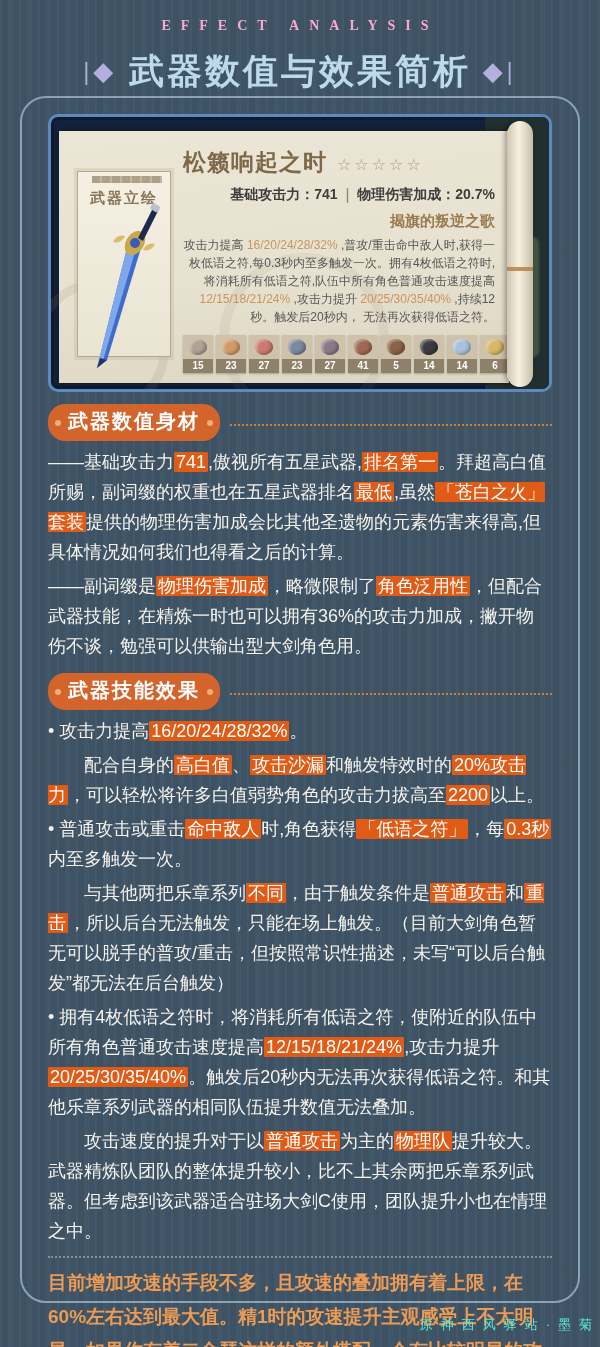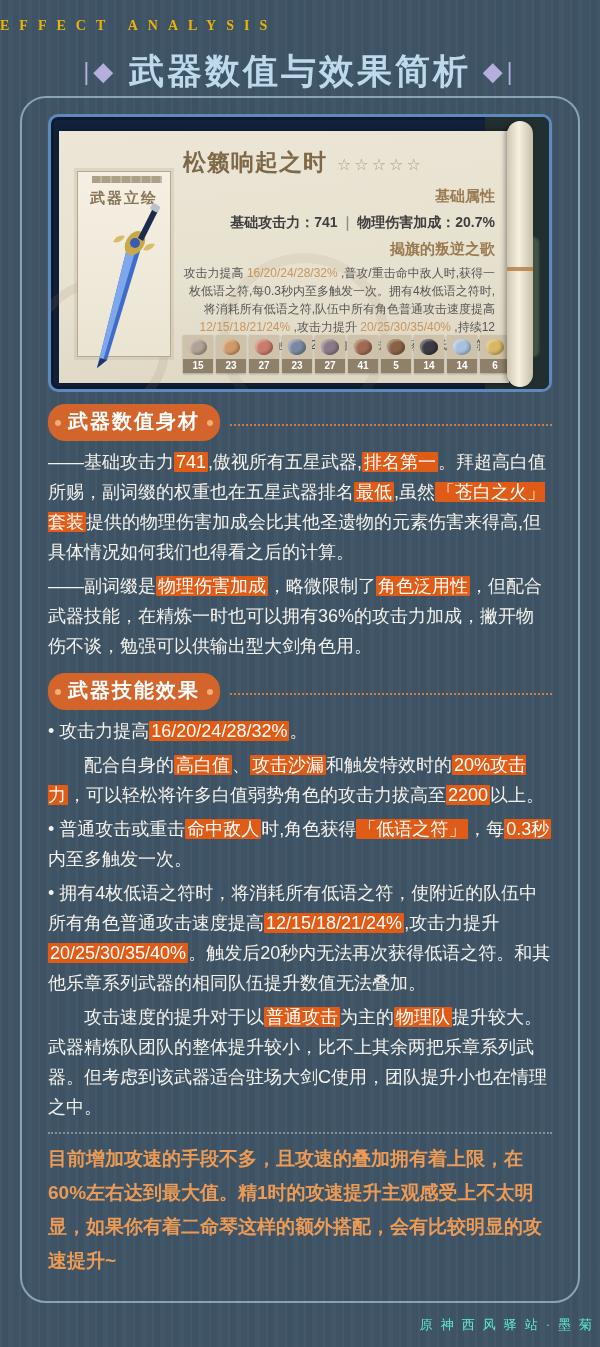--- a/index.html
+++ b/index.html
@@ -7,22 +7,22 @@
     width:600px;height:1347px;position:relative;overflow:hidden;
     background-color:#3f5466;
     background-image:repeating-linear-gradient(90deg,
       rgba(255,255,255,0.025) 0 2px, rgba(10,20,30,0.04) 2px 8px,
       rgba(255,255,255,0.015) 8px 13px, rgba(10,20,30,0.02) 13px 19px);
     font-family:"Liberation Sans","DejaVu Sans",sans-serif;
     color:#f4f2ec;
   }
   
   .eyebrow{
-    padding-top:18px;font-family:"Liberation Serif","DejaVu Serif",serif;
-    font-size:14px;font-weight:bold;letter-spacing:10px;color:#eab308;
+    padding-top:18px;text-align:center;font-family:"Liberation Serif","DejaVu Serif",serif;
+    font-size:14px;font-weight:bold;letter-spacing:10px;color:#f9a8d4;
   }
   .main-title{
     margin-top:14px;text-align:center;font-family:"Liberation Serif","DejaVu Serif",serif;
     font-size:35px;font-weight:bold;color:#bdd9ec;letter-spacing:3px;
   }
   .main-title .decor{color:#b4afdd;font-size:26px;vertical-align:3px;letter-spacing:4px;}
   
   .content-box{
     position:absolute;left:20px;right:20px;top:96px;bottom:44px;
     border:2px solid rgba(168,198,216,0.7);border-radius:26px;
@@ -154,21 +154,20 @@
             <rect x="68" y="8" width="9" height="7" rx="2" fill="#b9c2cc" transform="rotate(30 72 11)"></rect>
           </svg>
         </div>
       </div>
 
       <div class="weapon-info">
         <div class="weapon-title-row">
           <span class="weapon-name">松籁响起之时</span>
           <span class="stars">☆☆☆☆☆</span>
         </div>
-        <div class="attr-heading">基础属性</div>
         <div class="stat-line">
           <span>基础攻击力：</span><span>741</span><span class="sep-bar">｜</span><span>物理伤害加成：</span><span>20.7%</span>
         </div>
         <div class="passive-heading">揭旗的叛逆之歌</div>
         <div class="passive-desc"><span>攻击力提高 </span><span class="num">16/20/24/28/32%</span><span> ,普攻/重击命中敌人时,获得一枚低语之符,每0.3秒内至多触发一次。拥有4枚低语之符时,将消耗所有低语之符,队伍中所有角色普通攻击速度提高 </span><span class="num">12/15/18/21/24%</span><span> ,攻击力提升 </span><span class="num">20/25/30/35/40%</span><span> ,持续12秒。触发后20秒内， 无法再次获得低语之符。</span></div>
       </div>
 
       <div class="materials">
           <div class="tile">
             <div class="tile-icon">
@@ -248,20 +247,21 @@
     </div>
 
   <div class="section-row">
     <span class="badge">武器技能效果</span>
     <span class="dotline"></span>
   </div>
   <div class="paras">
       <p class="para"><span>• 攻击力提高</span><span class="hl">16/20/24/28/32%</span><span>。</span></p>
       <p class="para indent"><span>配合自身的</span><span class="hl">高白值</span><span>、</span><span class="hl">攻击沙漏</span><span>和触发特效时的</span><span class="hl">20%攻击力</span><span>，可以轻松将许多白值弱势角色的攻击力拔高至</span><span class="hl">2200</span><span>以上。</span></p>
       <p class="para"><span>• 普通攻击或重击</span><span class="hl">命中敌人</span><span>时,角色获得</span><span class="hl">「低语之符」</span><span>，每</span><span class="hl">0.3秒</span><span>内至多触发一次。</span></p>
+      <p class="para indent"><span>与其他两把乐章系列</span><span class="hl">不同</span><span>，由于触发条件是</span><span class="hl">普通攻击</span><span>和</span><span class="hl">重击</span><span>，所以后台无法触发，只能在场上触发。（目前大剑角色暂无可以脱手的普攻/重击，但按照常识性描述，未写“可以后台触发”都无法在后台触发）</span></p>
       <p class="para"><span>• 拥有4枚低语之符时，将消耗所有低语之符，使附近的队伍中所有角色普通攻击速度提高</span><span class="hl">12/15/18/21/24%</span><span>,攻击力提升</span><span class="hl">20/25/30/35/40%</span><span>。触发后20秒内无法再次获得低语之符。和其他乐章系列武器的相同队伍提升数值无法叠加。</span></p>
       <p class="para indent"><span>攻击速度的提升对于以</span><span class="hl">普通攻击</span><span>为主的</span><span class="hl">物理队</span><span>提升较大。武器精炼队团队的整体提升较小，比不上其余两把乐章系列武器。但考虑到该武器适合驻场大剑C使用，团队提升小也在情理之中。</span></p>
     </div>
 
   <div class="bottom-sep"></div>
   <div class="note">目前增加攻速的手段不多，且攻速的叠加拥有着上限，在60%左右达到最大值。精1时的攻速提升主观感受上不太明显，如果你有着二命琴这样的额外搭配，会有比较明显的攻速提升~</div>
 </div>
 
 <div class="footer">原神西风驿站·墨菊</div>
 

